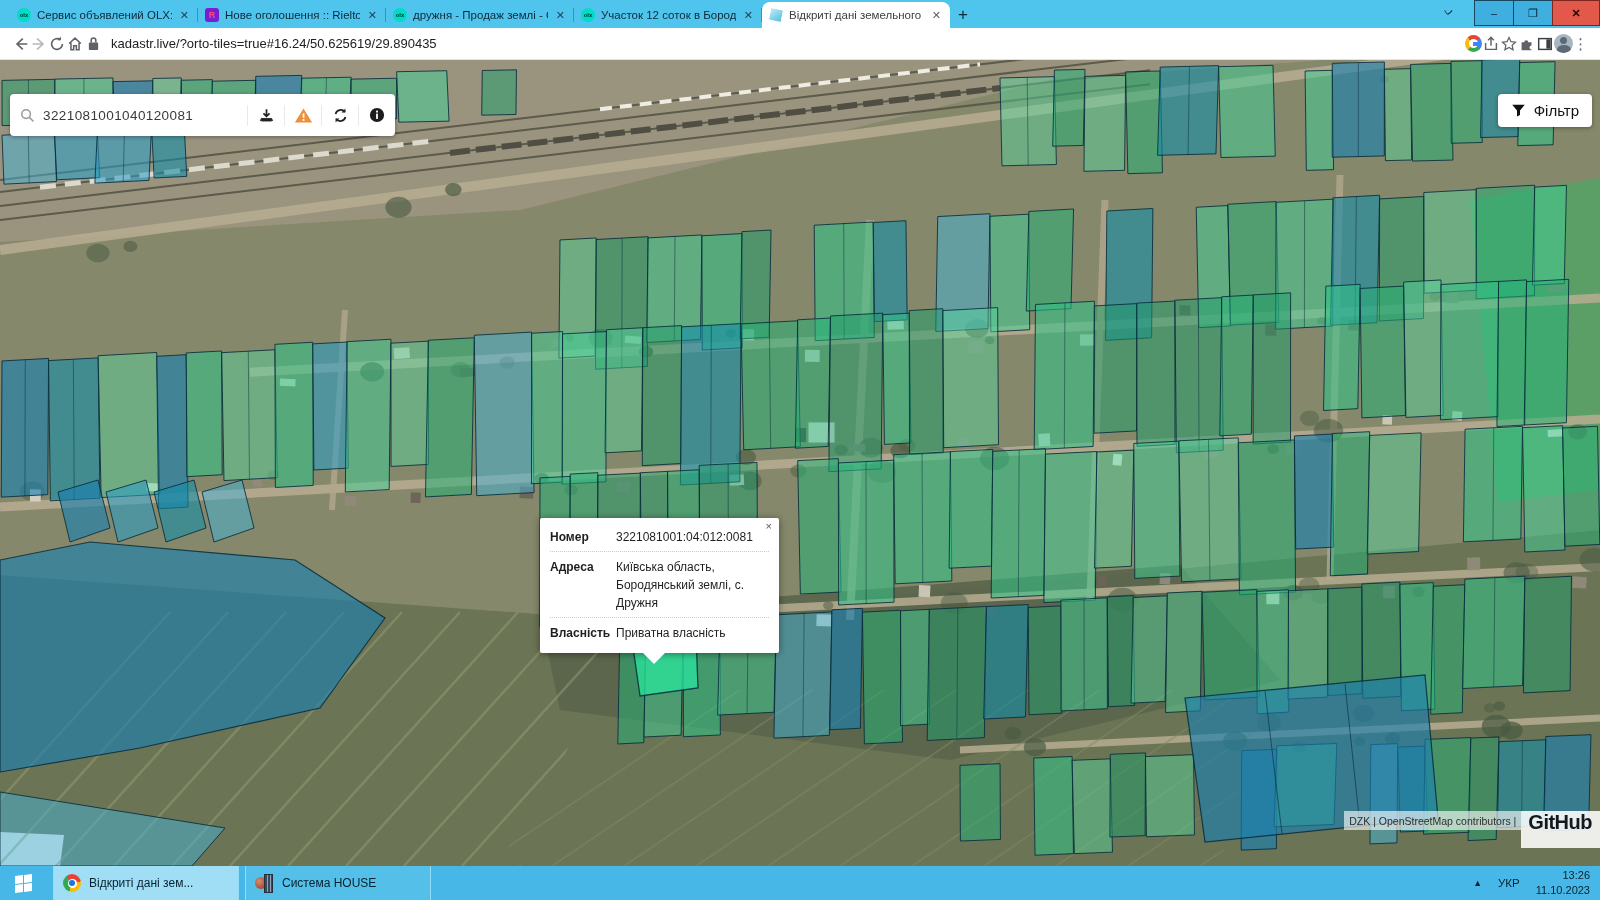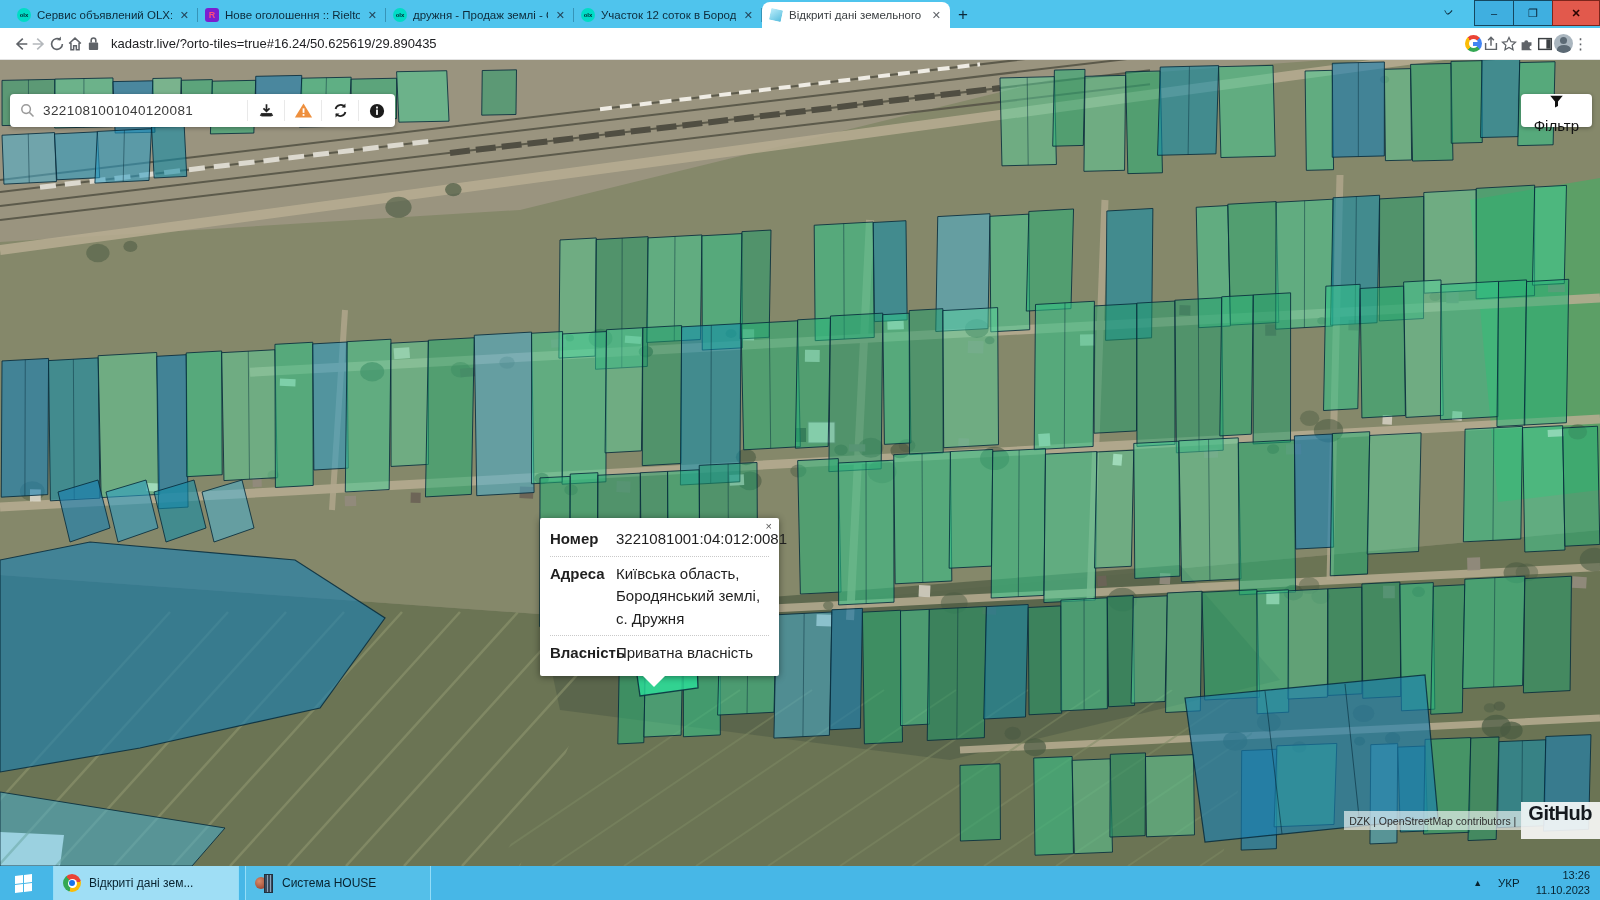--- a/index.html
+++ b/index.html
@@ -35,40 +35,40 @@
   .gicon::before { content:""; position:absolute; right:1px; top:7px; width:8px; height:3.5px; background:#4285f4; z-index:2; }
   .avatar-ic { width:19px; height:19px; border-radius:50%; background:#aab6bf; position:relative; overflow:hidden; }
   .avatar-ic::before { content:""; position:absolute; left:6px; top:3px; width:7px; height:7px; border-radius:50%; background:#5c6a75; }
   .avatar-ic::after { content:""; position:absolute; left:2.5px; top:11px; width:14px; height:9px; border-radius:50% 50% 0 0; background:#5c6a75; }
   .dots { font-size:15px; color:#5f6368; letter-spacing:0; }
 
   
   .map-area { position:absolute; top:60px; left:0; width:1600px; height:806px; overflow:hidden; background:#8f8c76; }
   .map-area svg.basemap { position:absolute; inset:0; display:block; }
 
-  .search-card { position:absolute; left:10px; top:34px; width:385px; height:33px; background:#fff; border-radius:4px;
+  .search-card { position:absolute; left:10px; top:34px; width:385px; height:42px; background:#fff; border-radius:4px;
                  box-shadow:0 1px 4px rgba(0,0,0,.35); display:flex; align-items:center; padding-left:10px; }
   .search-card input { border:0; outline:none; flex:1; font-size:13.5px; color:#3a3a3a; letter-spacing:.4px; font-family:"Liberation Sans",sans-serif; background:transparent; }
   .tool-btn { width:37px; height:21px; display:flex; align-items:center; justify-content:center; border-left:1px solid #e9e9e9; cursor:pointer; }
   .tool-btn:first-of-type { border-left:0; }
 
   .filter-btn { position:absolute; right:8px; top:34px; height:33px; background:#fff; border-radius:4px;
                 box-shadow:0 1px 4px rgba(0,0,0,.35); display:flex; align-items:center; gap:8px; padding:0 13px;
-                font-size:15px; color:#141414; cursor:pointer;flex-direction:column; }
+                font-size:15px; color:#141414; cursor:pointer; }
 
   .popup { position:absolute; left:540px; top:458px; width:239px; background:#fff; border-radius:2px;
            box-shadow:0 1px 7px rgba(0,0,0,.45); padding:4px 10px 6px; }
   .popup::after { content:""; position:absolute; left:103px; bottom:-11px; border:11px solid transparent; border-top:11px solid #fff; border-bottom:0; }
-  .popup-row { display:flex; padding:6px 0 5px; border-bottom:1px dotted #c9c9c9; font-size:15px; line-height:1.5; }
+  .popup-row { display:flex; padding:6px 0 5px; border-bottom:1px dotted #c9c9c9; font-size:12px; line-height:1.5; }
   .popup-row:last-child { border-bottom:0; }
   .popup-label { width:66px; font-weight:bold; color:#1f1f1f; flex-shrink:0; }
   .popup-value { flex:1; color:#1f1f1f; }
   .popup-close { position:absolute; top:3px; right:7px; font-size:11px; color:#555; cursor:pointer; line-height:1; }
 
-  .attribution { position:absolute; right:0; bottom:27px; display:flex; align-items:center; }
+  .attribution { position:absolute; right:0; bottom:18px; display:flex; align-items:flex-start; }
   .attr-text { background:rgba(255,255,255,.62); font-size:10.5px; color:#2e2e2e; padding:4px 5px 3px; }
   .attr-github { background:rgba(255,255,255,.88); font-weight:bold; font-size:20px; color:#14191e; padding:0 8px 14px 7px; letter-spacing:-.5px; display:flex; align-items:center; }
 
   
   .taskbar { position:absolute; left:0; bottom:0; width:1600px; height:34px; background:var(--taskbar-bg,#47b7e7); display:flex; align-items:stretch; }
   .start-btn { width:47px; display:flex; align-items:center; justify-content:center; }
   .winlogo { width:17px; height:17px; display:grid; grid-template-columns:8px 8px; grid-template-rows:8px 8px; gap:1px; transform:skewY(-6deg); }
   .winlogo span { background:#fff; }
   .task-app { display:flex; align-items:center; gap:8px; width:186px; padding:0 9px; background:#54bfe9; border-left:1px solid #93ddf8; border-right:1px solid #93ddf8; font-size:12px; color:#07222f; margin-left:6px; }
   .task-app.active { background:#9fdef5; }

